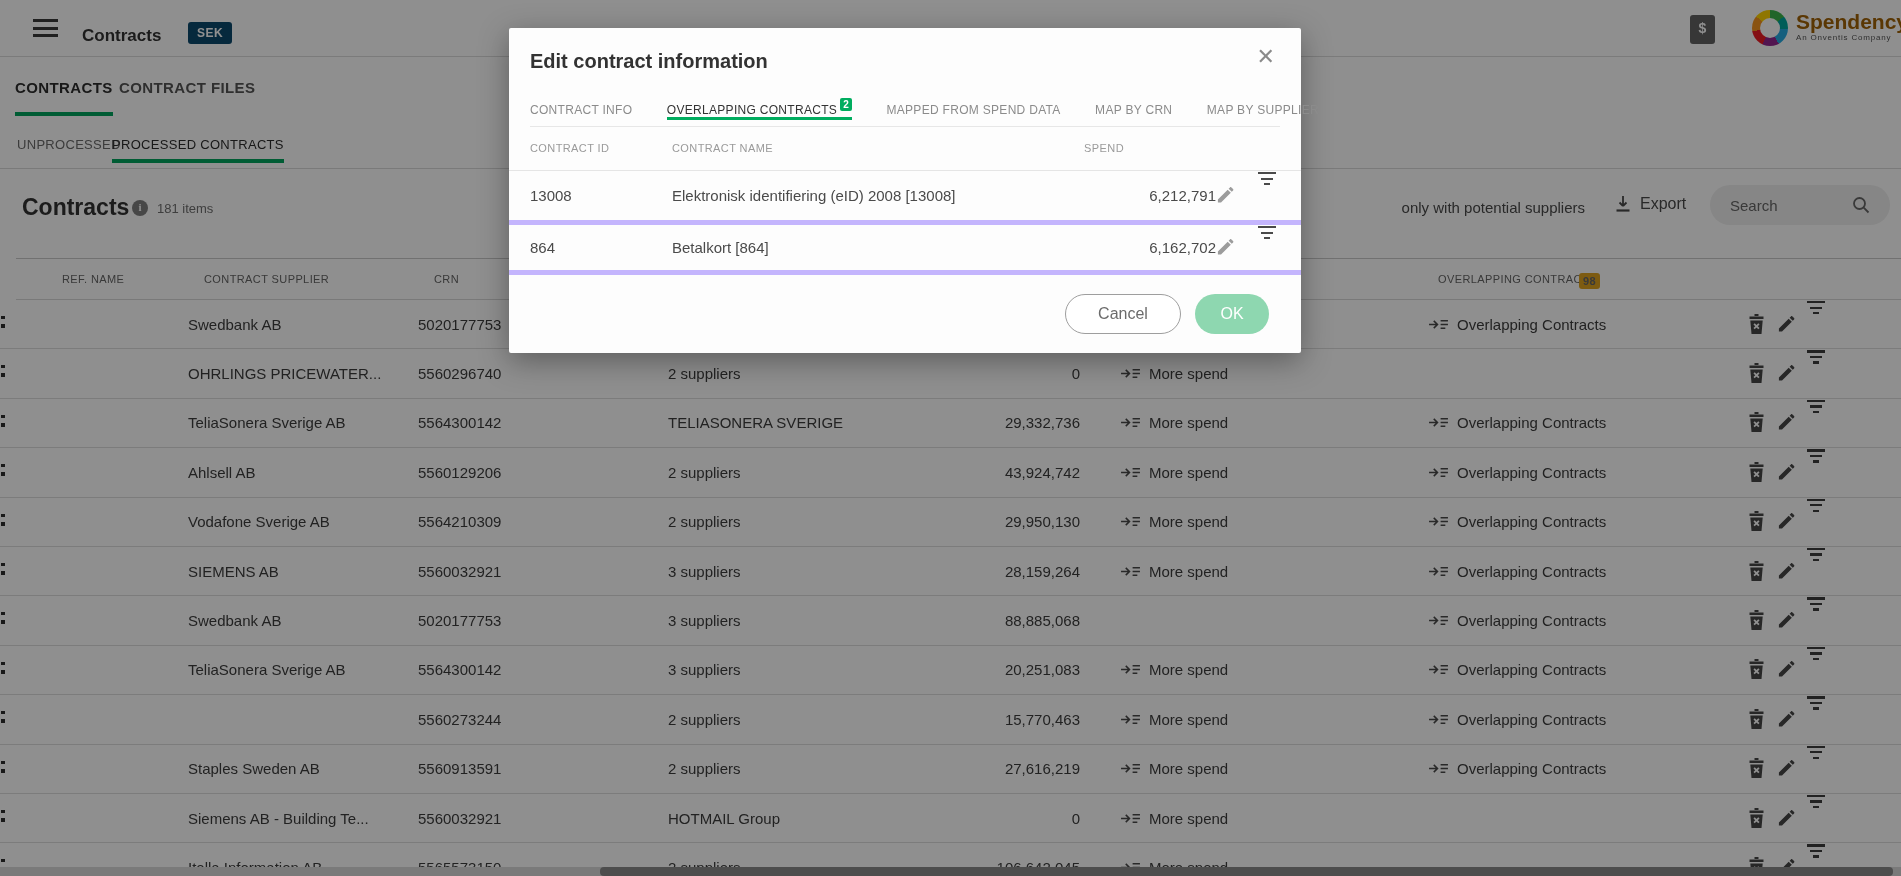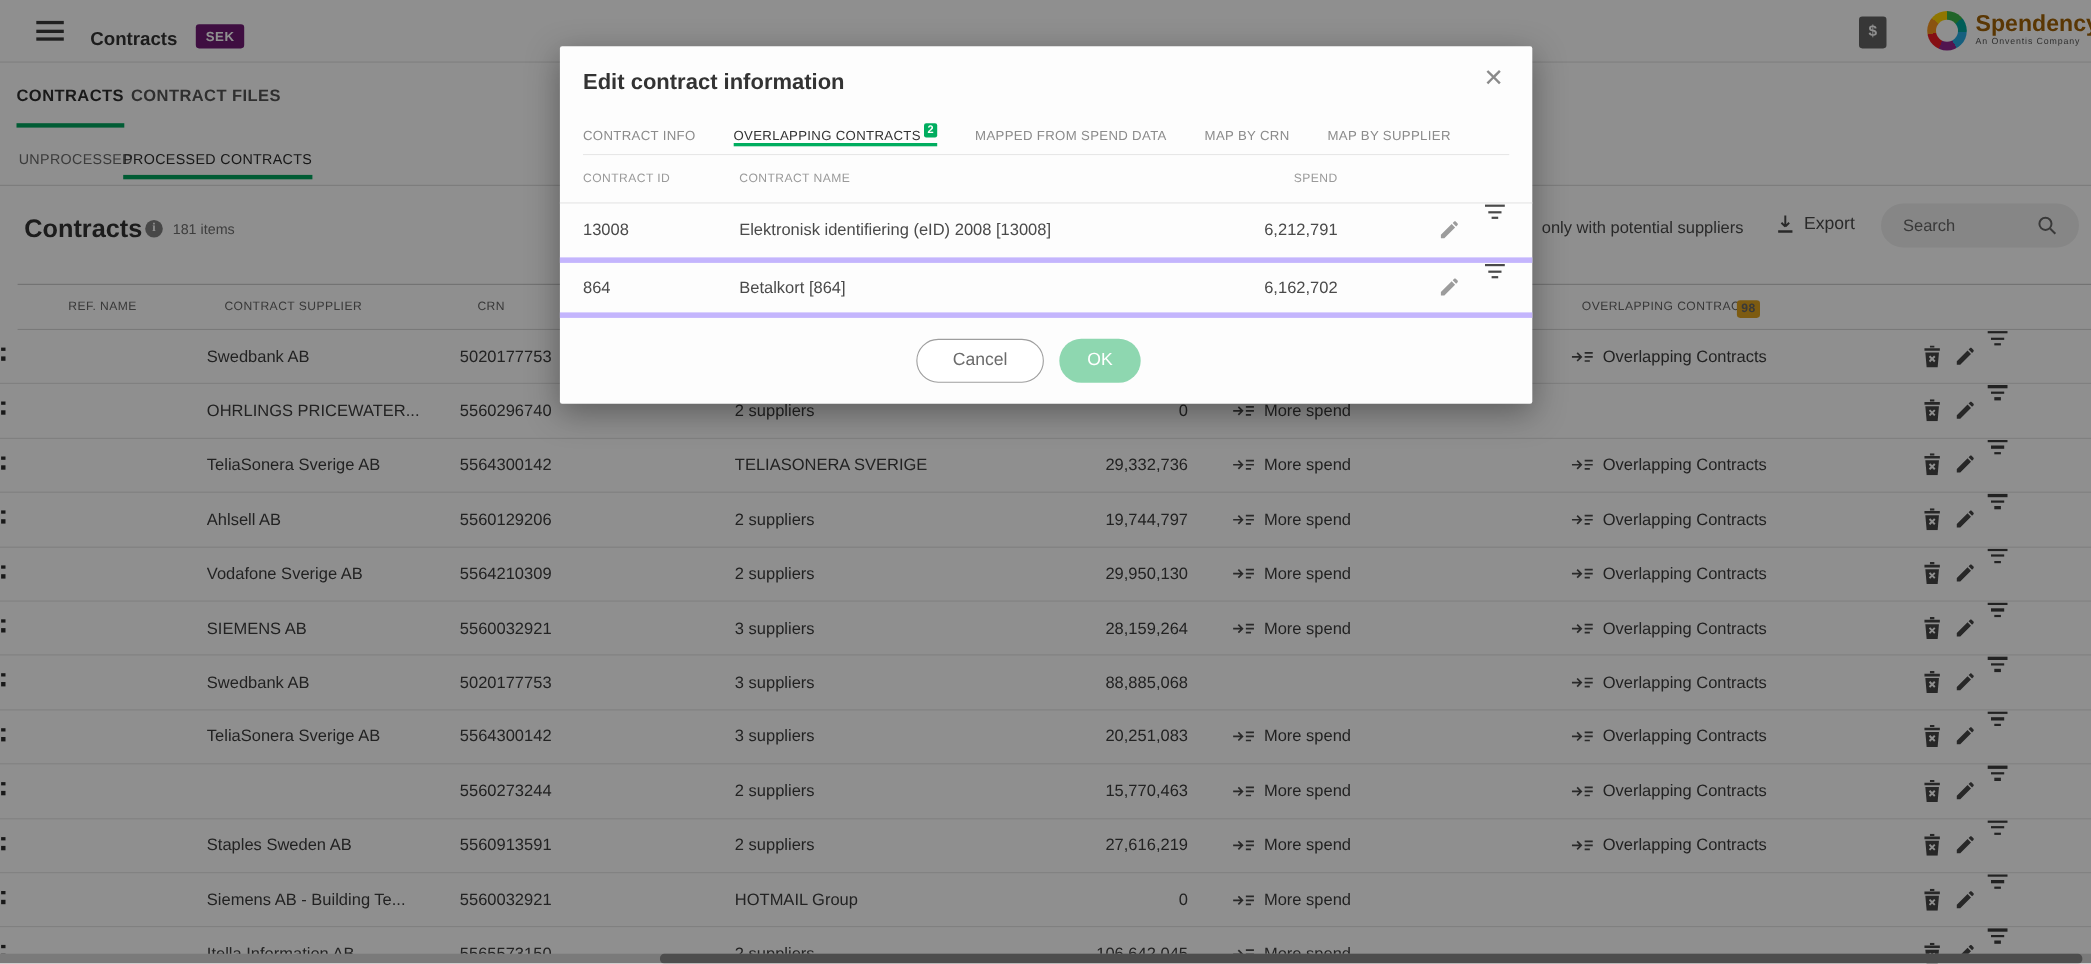--- a/index.html
+++ b/index.html
@@ -3,21 +3,21 @@
 <meta charset="utf-8">
 <style>
   *{margin:0;padding:0;box-sizing:border-box}
   html,body{width:1901px;height:876px;overflow:hidden;background:#fff;
     font-family:"Liberation Sans",sans-serif;position:relative}
   
   .topbar{position:absolute;left:0;top:0;width:100%;height:57px;background:#fff;border-bottom:1px solid #dcdcdc}
   .burger{position:absolute;left:33px;top:19px;width:25px;height:18px;cursor:pointer}
   .burger i{display:block;height:3px;background:#3a3a3a;margin-bottom:4.5px}
   .tb-title{position:absolute;left:82px;top:26px;font-size:17px;font-weight:bold;color:#333}
-  .sek{position:absolute;left:178px;top:22px;background:#701a75;color:#fff;font-size:12px;font-weight:bold;
+  .sek{position:absolute;left:188px;top:22px;background:#0c4a6e;color:#fff;font-size:12px;font-weight:bold;
     padding:4px 9px;border-radius:3px;letter-spacing:.5px}
   .filedollar{position:absolute;left:1690px;top:15px;width:25px;height:29px;background:#636363;border-radius:3px}
   .filedollar::after{content:"$";position:absolute;left:0;top:5px;width:100%;text-align:center;color:#fff;
     font-size:14px;font-weight:bold}
   .logo{position:absolute;left:1752px;top:10px;width:36px;height:36px;border-radius:50%;
     background:conic-gradient(#39b54a 0 14%,#00a79d 14% 26%,#27aae1 26% 42%,#93278f 42% 57%,#ed1c24 57% 72%,#f7941e 72% 86%,#ffd200 86% 100%)}
   .logo::after{content:"";position:absolute;left:8px;top:8px;width:20px;height:20px;border-radius:50%;background:#fff}
   .brand{position:absolute;left:1796px;top:12px}
   .brand .bn{font-size:21px;font-weight:bold;color:#a16207;display:block;line-height:19px}
   .brand .bt{font-size:8px;color:#555;letter-spacing:.8px;display:block;margin-top:2px}
@@ -72,21 +72,21 @@
   .fil{display:inline-block;position:relative;width:20px;height:16px;color:#474747}
   .fil::before{content:"";position:absolute;top:1px;left:1px;width:18px;height:2.4px;background-color:currentColor}
   .fil b{position:absolute;top:6.5px;left:4px;width:12px;height:2.4px;background-color:currentColor}
   .fil::after{content:"";position:absolute;top:12px;left:7px;width:6px;height:2.4px;background-color:currentColor}
   .fmod{color:#9c9c9c}
   
   .hscroll{position:absolute;left:0;bottom:0;width:100%;height:9px;background:#d9d9d9;z-index:5}
   .hthumb{position:absolute;left:600px;top:0;height:9px;width:1293px;background:#8a8a8a;border-radius:4px;cursor:grab}
   
   .overlay{position:absolute;left:0;top:0;width:100%;height:100%;background:rgba(0,0,0,.44);z-index:10}
-  .modal{position:absolute;left:509px;top:42px;width:884px;height:325px;background:#fdfdfd;z-index:20;
+  .modal{position:absolute;left:509px;top:28px;width:792px;height:325px;background:#fdfdfd;z-index:20;
     border-radius:2px;box-shadow:0 8px 30px rgba(0,0,0,.35)}
   .m-title{position:absolute;left:21px;top:22px;font-size:20px;font-weight:bold;color:#333}
   .m-close{position:absolute;right:26px;top:18px;font-size:22px;color:#8a8a8a;background:none;border:none;cursor:pointer;line-height:1}
   .m-tabs{position:absolute;left:21px;top:72px;right:21px;height:27px;border-bottom:1px solid #e7e7e7;white-space:nowrap}
   .m-tab{position:relative;display:inline-block;margin-right:30px;font-size:12px;color:#8b8b8b;
     letter-spacing:.3px;cursor:pointer;}
   .m-tab.act{color:#333;border-bottom:3px solid #00ad5f}
   .m-tab .tb{position:relative;top:-6px;margin-left:3px;background:#00ad5f;color:#fff;font-size:10px;
     font-weight:bold;font-style:normal;padding:1px 3px;border-radius:2px}
   .m-thead{position:absolute;left:0;top:99px;width:100%;height:44px;border-bottom:1px solid #e5e5e5}
@@ -94,21 +94,21 @@
   .mh-id{left:21px}.mh-name{left:163px}.mh-spend{right:177px}
   .m-row{position:absolute;left:0;width:100%;border-bottom:5px solid #c4b5fd}
   .m-row span{position:absolute;top:0;height:100%;display:flex;align-items:center;font-size:15px;color:#4a4a4a}
   .mr1{top:143px;height:54px}.mr2{top:197px;height:50px}
   .mc-id{left:21px;width:130px}
   .mc-name{left:163px;width:500px}
   .mc-spend{left:500px;width:207px;justify-content:flex-end}
   .m-acts{position:absolute;right:24px;top:0;height:100%;display:flex;align-items:center;gap:22px}
   .m-acts .ib{color:#9c9c9c}
   .m-footer{position:absolute;left:0;top:247px;width:100%;height:78px;display:flex;align-items:center;
-    justify-content:center;padding-right:32px;gap:14px}
+    justify-content:flex-end;padding-right:32px;gap:14px}
   .btn-cancel{width:116px;height:40px;border-radius:20px;background:#fff;border:1px solid #9e9e9e;
     color:#6b6b6b;font-size:16px;cursor:pointer;font-family:"Liberation Sans",sans-serif}
   .btn-ok{width:74px;height:40px;border-radius:20px;background:#8ed7b0;border:none;color:#fff;
     font-size:16px;cursor:pointer;font-family:"Liberation Sans",sans-serif}
 </style>
 </head>
 <body>
 
 <header class="topbar">
   <div class="burger">
@@ -252,21 +252,21 @@
           <span class="fil">
             <b></b>
           </span>
         </button>
     </span>
   </div>
   <div class="r">
     <span class="cs">Ahlsell AB</span>
     <span class="cc">5560129206</span>
     <span class="cg">2 suppliers</span>
-    <span class="cv">19,744,797</span>
+    <span class="cv">43,924,742</span>
     <span class="cm lnk">
         <svg class="al" viewBox="0 0 20 14">
           <path class="s" d="M1 7h7.5M5.5 3.5L9 7l-3.5 3.5"></path>
           <path class="s" d="M12 3.5h7M12 7h7M12 10.5h4.5"></path>
         </svg>
         <u>More spend</u>
       </span>
     <span class="co lnk">
         <svg class="al" viewBox="0 0 20 14">
           <path class="s" d="M1 7h7.5M5.5 3.5L9 7l-3.5 3.5"></path>

